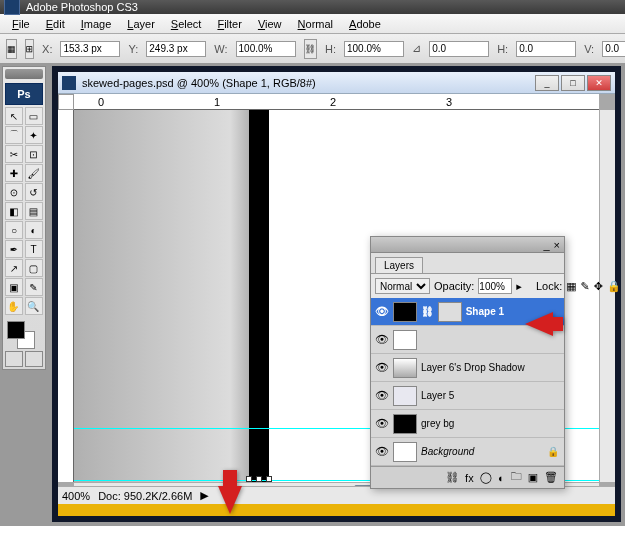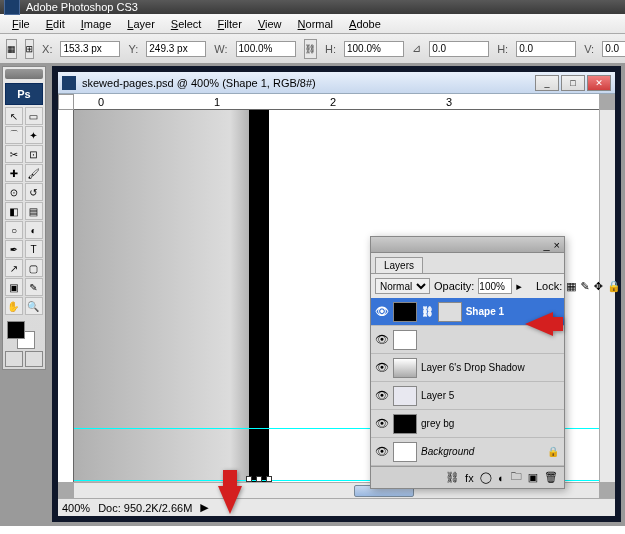--- a/index.html
+++ b/index.html
@@ -39,21 +39,21 @@
 .ruler-corner{position:absolute;left:0;top:0;width:16px;height:16px;background:#fff;border:1px solid #999}
 .canvas{position:absolute;left:16px;top:16px;right:16px;bottom:16px;background:#a8a8a8;overflow:hidden}
 .page{position:absolute;left:0;top:0;width:380px;height:100%;background:linear-gradient(90deg,#b8b8b8 0%,#d8d8d8 40%,#888 48%,#000 49%,#000 52%,#fff 53%,#fff 100%)}
 .whitepart{position:absolute;left:195px;top:0;right:0;bottom:0;background:#fff}
 .blackbar{position:absolute;left:175px;width:20px;top:0;height:400px;background:#000}
 .guide-h{position:absolute;left:0;right:0;height:1px;background:#0ff}
 .handle{position:absolute;width:6px;height:6px;border:1px solid #333;background:#fff}
 .scroll-h{position:absolute;left:16px;right:16px;bottom:0;height:16px;background:#e8e8e8;border-top:1px solid #aaa;display:flex;align-items:center}
 .scroll-h .thumb{position:absolute;left:280px;width:60px;height:12px;background:linear-gradient(#c8d8ee,#9ab8e0);border:1px solid #789;border-radius:2px;top:2px}
 .scroll-v{position:absolute;right:0;top:16px;width:16px;bottom:16px;background:#e8e8e8;border-left:1px solid #aaa}
-.status{position:absolute;left:0;right:0;bottom:0;height:18px;background:#e8e8e8;border-top:1px solid #aaa;display:flex;align-items:center;font-size:10px;padding:0 4px;gap:8px}
+.status{position:absolute;left:0;right:0;bottom:12px;height:18px;background:#e8e8e8;border-top:1px solid #aaa;display:flex;align-items:center;font-size:10px;padding:0 4px;gap:8px}
 .layers-panel{position:absolute;left:370px;top:172px;width:195px;background:#e0e0e0;border:1px solid #888;box-shadow:2px 2px 8px rgba(0,0,0,.3)}
 .layers-panel .phdr{height:16px;background:linear-gradient(#ccc,#aaa);border-bottom:1px solid #888;display:flex;align-items:center;justify-content:flex-end;padding:0 4px;gap:4px;font-size:9px}
 .layers-panel .tab{display:flex;height:20px;align-items:flex-end}
 .layers-panel .tab span{background:#e8e8e8;border:1px solid #999;border-bottom:none;padding:2px 8px;margin-left:4px;font-size:10px}
 .layers-panel .opts{background:#e8e8e8;padding:4px;border-top:1px solid #999;display:flex;flex-direction:row;gap:14px}
 .layers-panel .row{display:flex;align-items:center;gap:4px;font-size:10px}
 .layers-panel select,.layers-panel input{font-size:10px;height:16px;border:1px solid #999}
 .layers-panel .list{background:#d8d8d8;max-height:170px;overflow:hidden}
 .layer{display:flex;align-items:center;height:28px;border-bottom:1px solid #bbb;padding:0 4px;gap:4px}
 .layer.sel{background:#3874d6;color:#fff;font-weight:bold}

